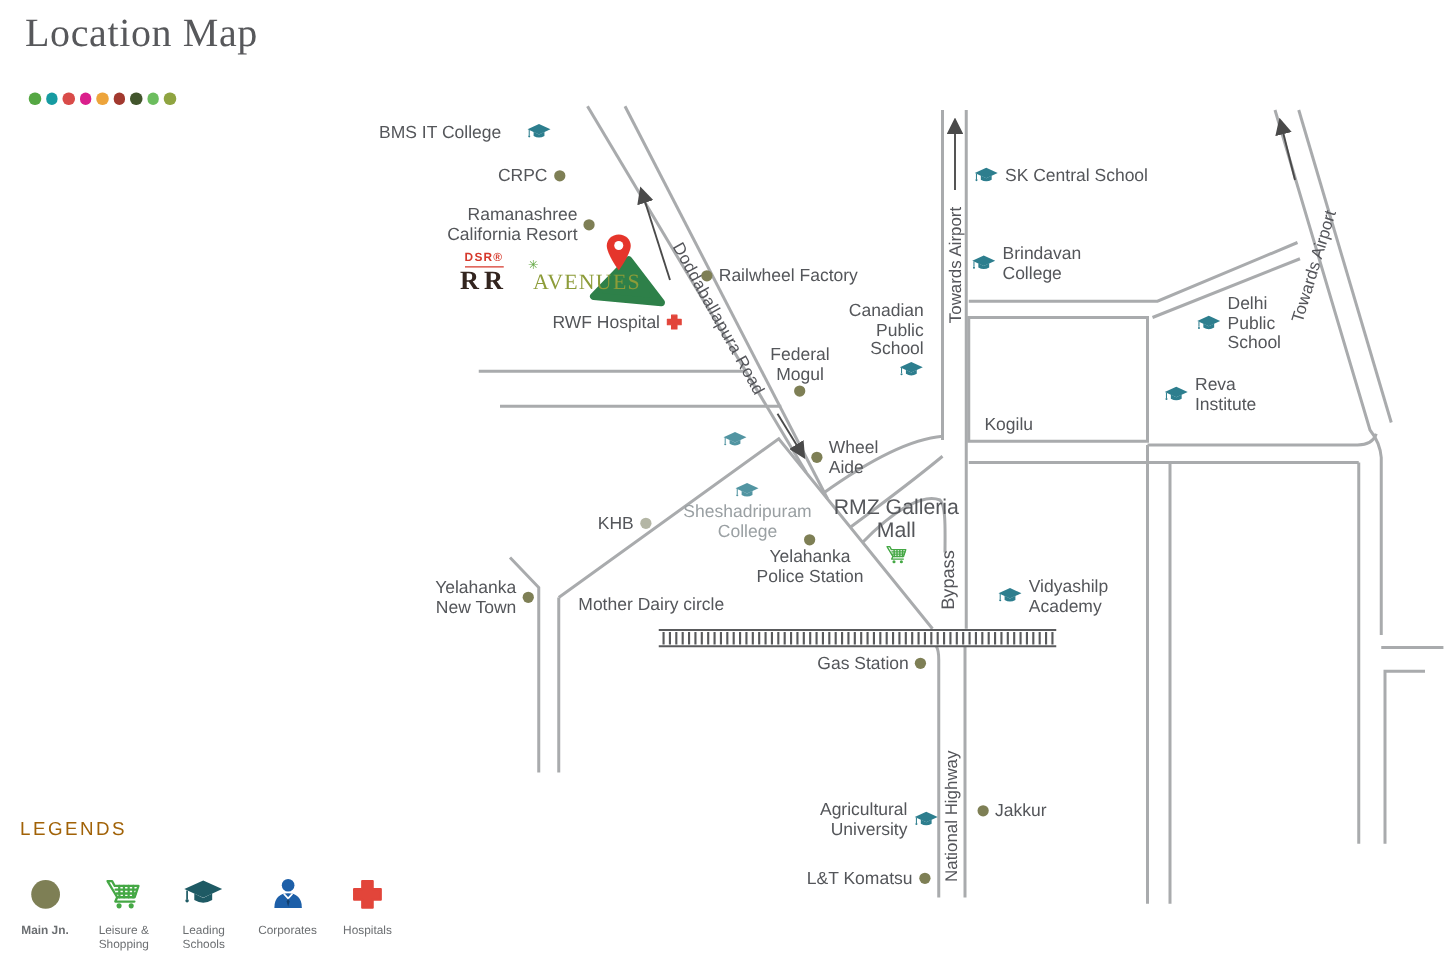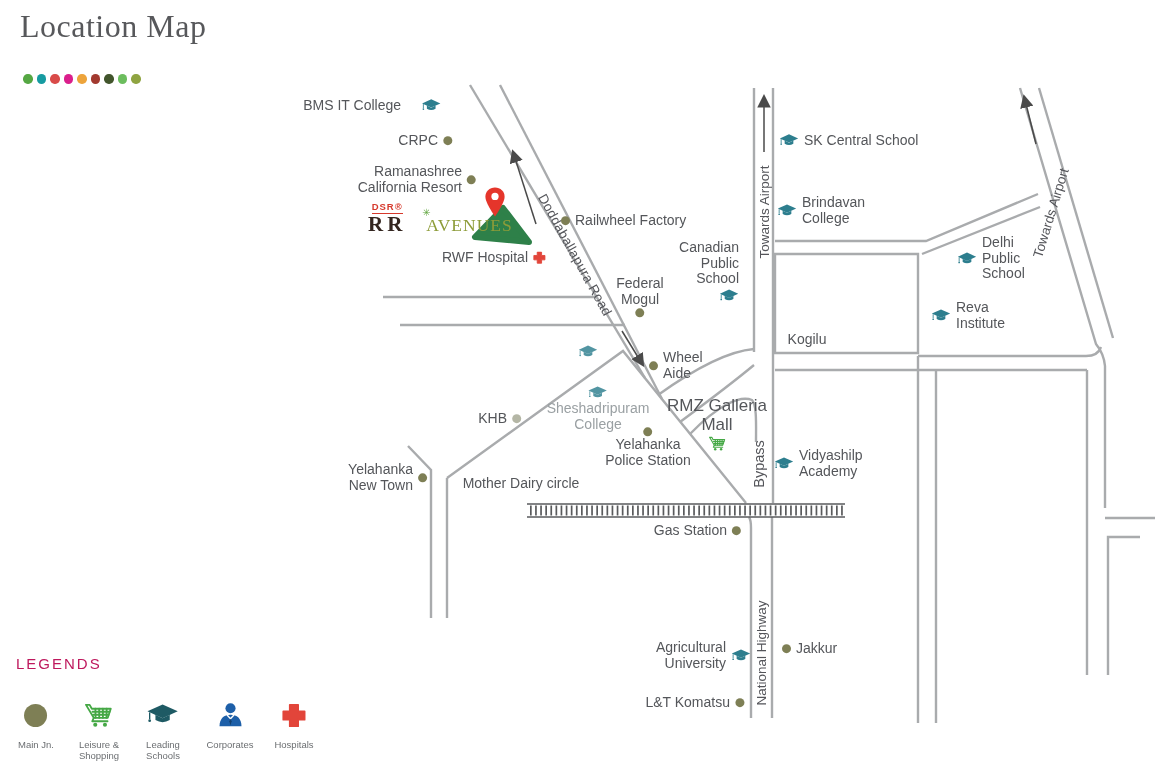--- a/index.html
+++ b/index.html
@@ -46,21 +46,21 @@
   #logo-left{display:flex;flex-direction:column;align-items:center;}
   #logo-dsr{font-size:9.5px;font-weight:bold;color:#d6392c;letter-spacing:1px;
             border-bottom:1.5px solid #d6392c;padding-bottom:.5px;}
   #logo-rr{font-family:"Liberation Serif",serif;font-weight:bold;font-size:21px;
            color:#33251f;letter-spacing:4px;line-height:1;}
   #logo-avenues{font-family:"Liberation Serif",serif;font-size:17.5px;color:#8d9c39;
            letter-spacing:1px;line-height:1;position:relative;padding-left:4px;}
   #logo-star{position:absolute;left:0px;top:-9px;font-size:10px;color:#64a844;}
   #site-pin{position:absolute;left:482px;top:186px;}
   
-  #legend-title{position:absolute;left:16px;top:655px;font-size:15px;color:#be185d;
+  #legend-title{position:absolute;left:16px;top:655px;font-size:15px;color:#a16207;
                 letter-spacing:2px;}
   .legend-item{position:absolute;top:696px;transform:translateX(-50%);
                display:flex;flex-direction:column;align-items:center;gap:5px;}
   .legend-icon-box{height:38px;display:flex;align-items:center;justify-content:center;}
   .legend-label{font-size:9.5px;color:#6b6e71;text-align:center;line-height:1.2;}
   .leg-dot{width:23px;height:23px;border-radius:50%;}
 </style>
 </head>
 <body>
 
@@ -355,21 +355,21 @@
     </div>
     <div class="lm icon-above" style="left: 648px; top: 448px;">
       <span class="lm-icon">
         <span class="mi-dot" style="background: rgb(126, 127, 85);"></span>
       </span>
       <div class="lm-text">
         <div>Yelahanka</div>
         <div>Police Station</div>
       </div>
     </div>
-    <div class="lm icon-left" style="left: 774px; top: 464px;">
+    <div class="lm icon-left" style="left: 774px; top: 477px; padding-left: 24px;">
       <span class="lm-icon">
         <svg width="20" height="15" viewBox="0 0 24 17">
           <polygon points="12,0.8 23,5.8 12,10.8 1,5.8" fill="#2d7e8e"></polygon>
           <path d="M6.8,8.3 L6.8,12.2 Q12,15.3 17.2,12.2 L17.2,8.3 L12,10.9 Z" fill="#2d7e8e"></path>
           <path d="M2.6,6.6 L2.6,11.5" stroke="#2d7e8e" stroke-width="1" fill="none"></path>
           <circle cx="2.6" cy="12.6" r="1" fill="#2d7e8e"></circle>
         </svg>
       </span>
       <div class="lm-text">
         <div>Vidyashilp</div>
@@ -425,21 +425,21 @@
         <div>L&amp;T Komatsu</div>
       </div>
       <span class="lm-icon">
         <span class="mi-dot" style="background: rgb(126, 127, 85);"></span>
       </span>
     </div>
   </div>
 
 <div id="legend-title">LEGENDS</div>
 <div id="legend-items">
-    <div class="legend-item" style="left: 36px;">
+    <div class="legend-item" style="left: 36px; font-weight: bold;">
       <div class="legend-icon-box">
         <span class="leg-dot" style="background: rgb(126, 127, 85);"></span>
       </div>
       <div class="legend-label">
         <div>Main Jn.</div>
       </div>
     </div>
     <div class="legend-item" style="left: 99px;">
       <div class="legend-icon-box">
         <svg width="28" height="28" viewBox="0 0 26 24">

